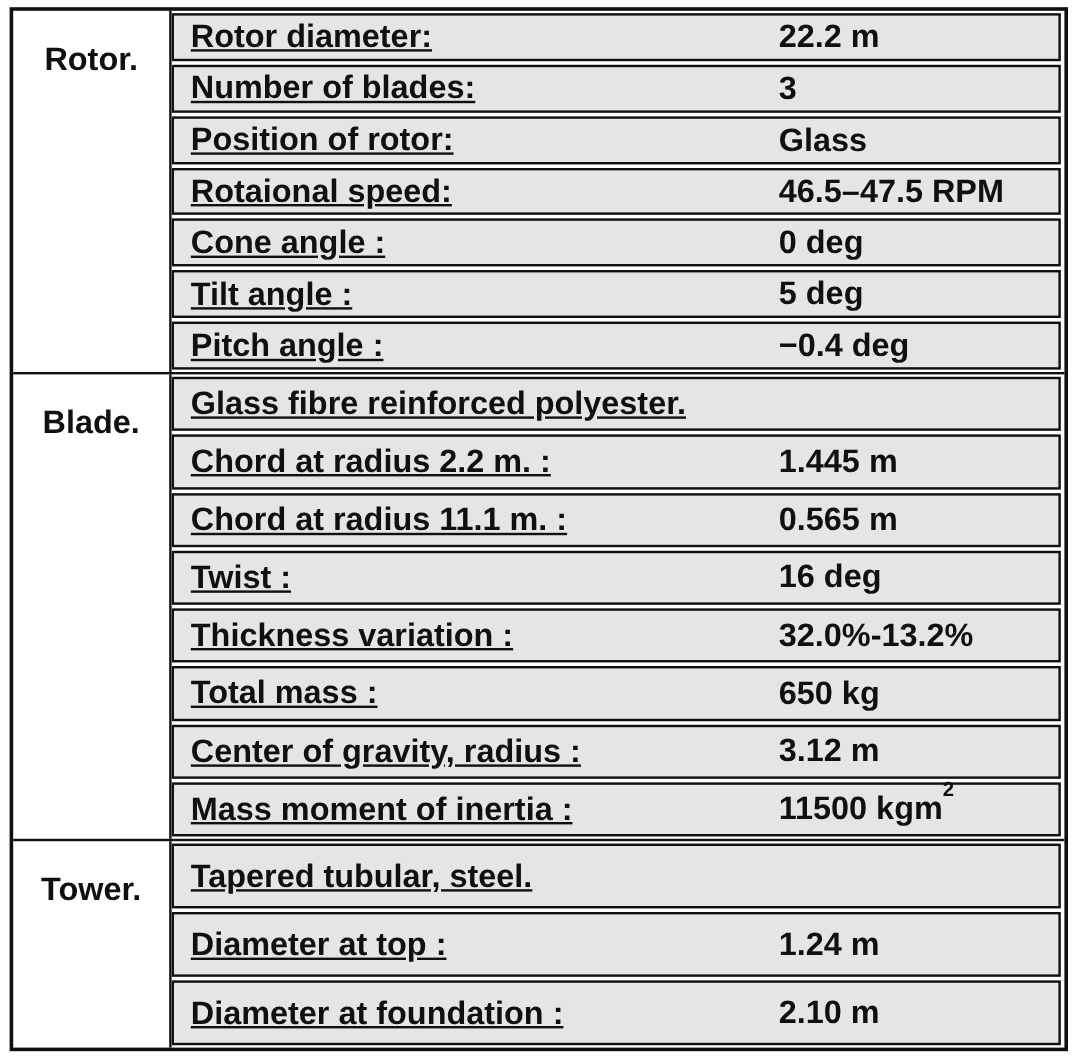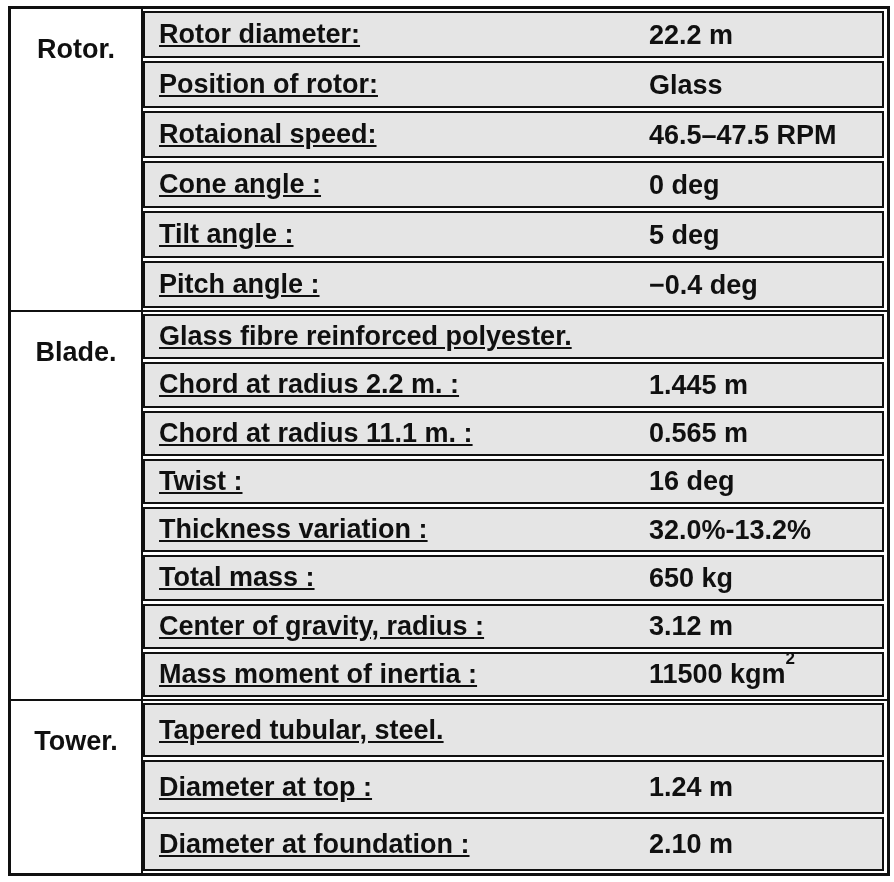--- a/index.html
+++ b/index.html
@@ -98,20 +98,24 @@
   <div class="section sec-rotor">
     <div class="label-cell">
       <span>Rotor.</span>
     </div>
     <div class="rows">
       <div class="row">
         <span class="lbl">Rotor diameter:</span>
         <span class="val">22.2 m</span>
       </div>
       <div class="row">
+        <span class="lbl">Number of blades:</span>
+        <span class="val">3</span>
+      </div>
+      <div class="row">
         <span class="lbl">Position of rotor:</span>
         <span class="val">Glass</span>
       </div>
       <div class="row">
         <span class="lbl">Rotaional speed:</span>
         <span class="val">46.5–47.5 RPM</span>
       </div>
       <div class="row">
         <span class="lbl">Cone angle :</span>
         <span class="val">0 deg</span>

